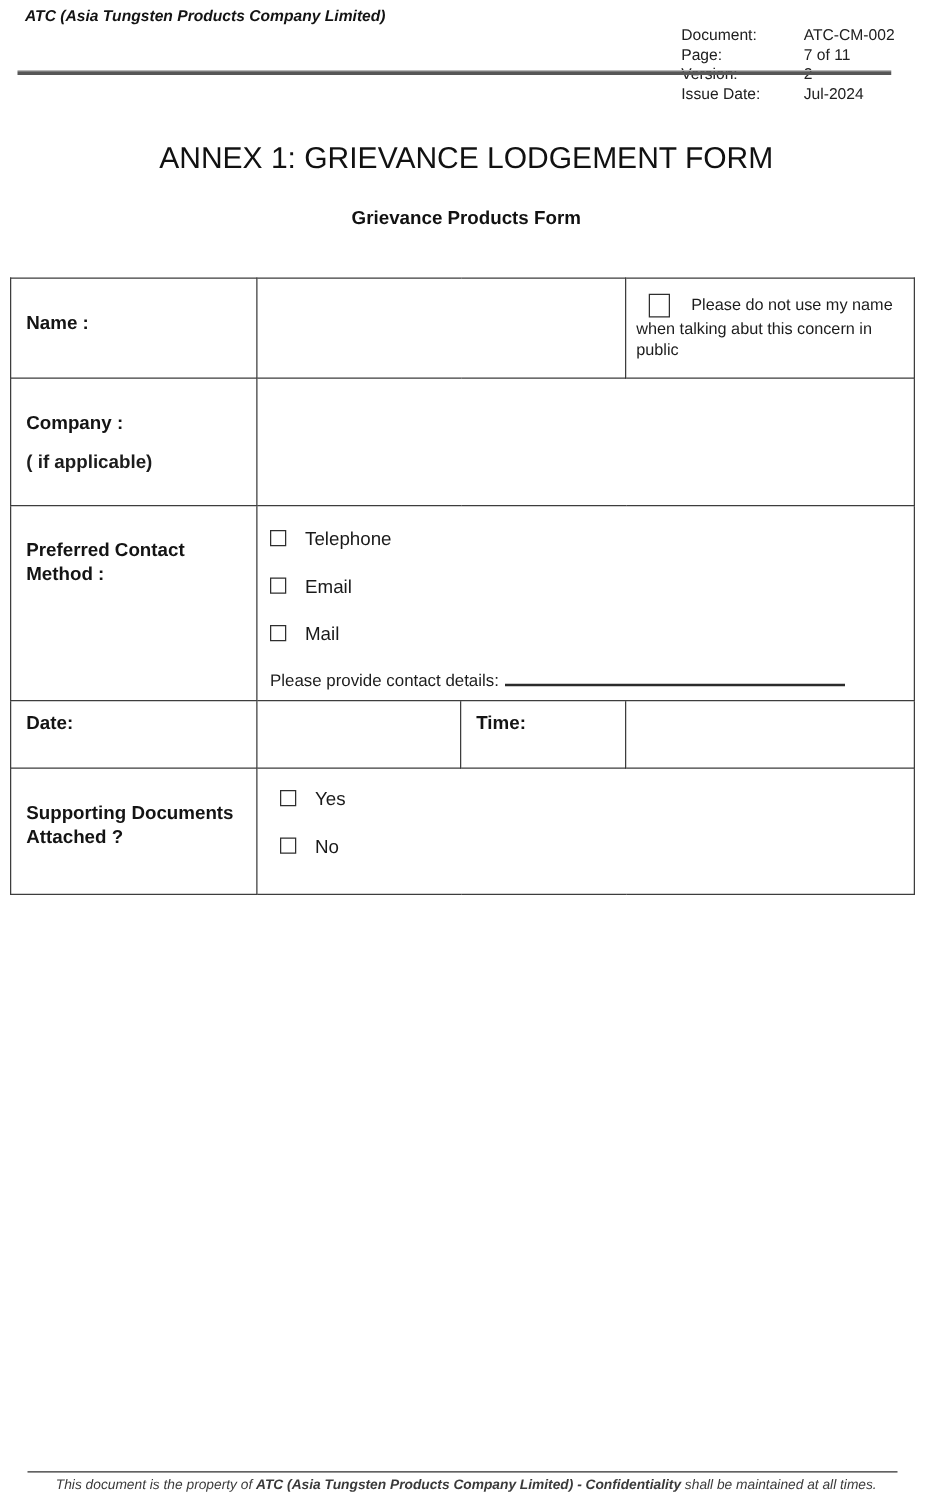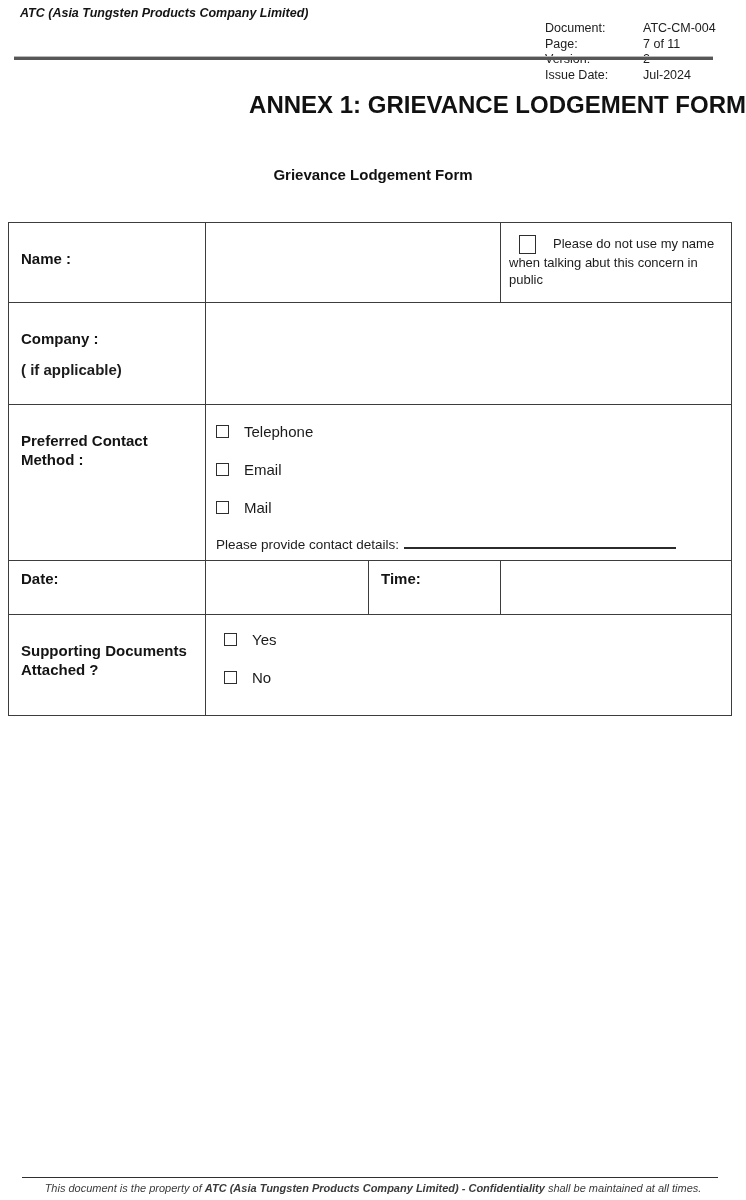--- a/index.html
+++ b/index.html
@@ -28,22 +28,22 @@
   .hdr-meta .meta-label { width: 98px; }
   .hdr-meta .meta-value { }
   .hdr-rule {
     position: absolute; left: 14px; top: 56px; width: 699px; height: 3px;
     border-top: 1px solid #b9b9b9;
     border-bottom: 3px solid #575757;
   }
 
   
   .annex-title {
-    position: absolute; left: 0; top: 91px; width: 746px;
-    text-align: right; font-size: 24px; font-weight: bold; color: #111;
+    position: absolute; left: 0; top: 113px; width: 746px;
+    text-align: center; font-size: 24px; font-weight: normal; color: #111;
   }
   .form-title {
     position: absolute; left: 0; top: 166px; width: 746px;
     text-align: center; font-size: 15px; font-weight: bold; color: #111;
   }
 
   
   table.gform {
     position: absolute; left: 8px; top: 222px; width: 723px;
     border-collapse: collapse; table-layout: fixed;
@@ -95,40 +95,40 @@
 
 <div class="page">
 
   <div class="hdr-left">
     <div>ATC (Asia Tungsten Products Company Limited)</div>
   </div>
 
   <div class="hdr-meta">
     <div class="meta-row">
       <span class="meta-label">Document:</span>
-      <span class="meta-value">ATC-CM-004</span>
+      <span class="meta-value">ATC-CM-002</span>
     </div>
     <div class="meta-row">
       <span class="meta-label">Page:</span>
       <span class="meta-value">7 of 11</span>
     </div>
     <div class="meta-row">
       <span class="meta-label">Version:</span>
       <span class="meta-value">2</span>
     </div>
     <div class="meta-row">
       <span class="meta-label">Issue Date:</span>
       <span class="meta-value">Jul-2024</span>
     </div>
   </div>
 
   <div class="hdr-rule"></div>
 
   <div class="annex-title">ANNEX 1: GRIEVANCE LODGEMENT FORM</div>
-  <div class="form-title">Grievance Lodgement Form</div>
+  <div class="form-title">Grievance Products Form</div>
 
   <table class="gform">
     <colgroup>
       <col style="width:197px">
         <col style="width:163px">
         <col style="width:132px">
         <col style="width:231px">
     </colgroup>
 
     <tbody>

